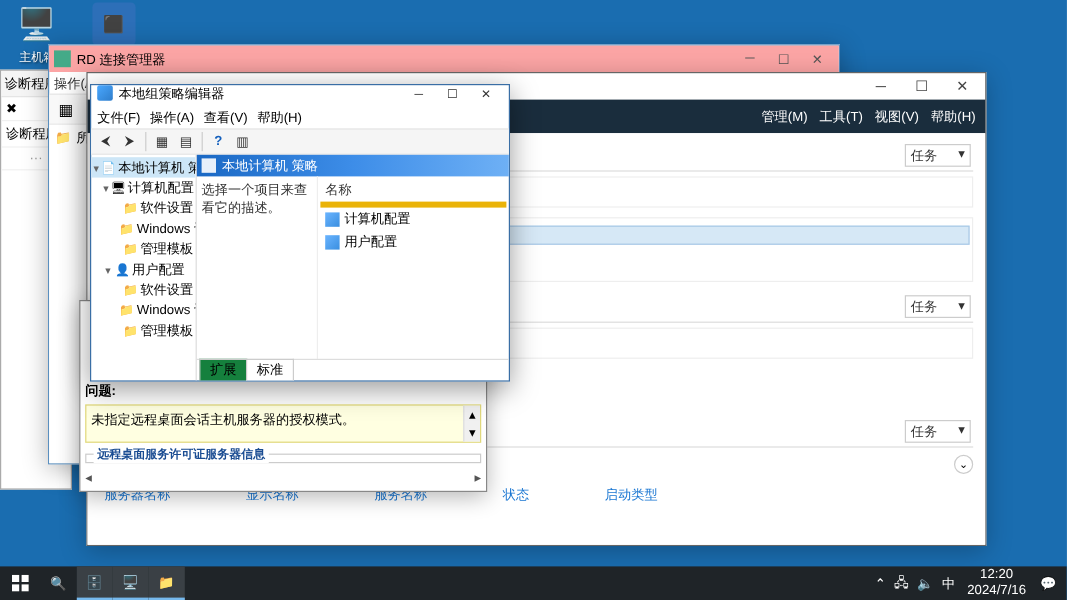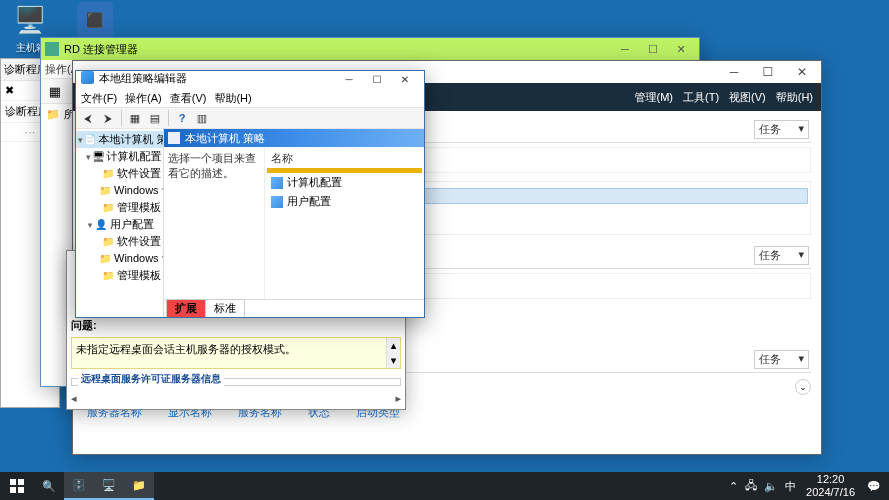--- a/index.html
+++ b/index.html
@@ -7,21 +7,21 @@
 .desktop{position:absolute;inset:0;background:#1a6db0}
 .desktop-icon{position:absolute;width:50px;text-align:center;color:#fff;cursor:pointer}
 .desktop-icon .ico{width:36px;height:36px;margin:0 auto 3px;display:flex;align-items:center;justify-content:center;font-size:26px}
 .desktop-icon .lbl{font-size:10px;text-shadow:1px 1px 2px rgba(0,0,0,.7);word-break:break-all}
 
 .diag{position:absolute;left:0;top:58px;width:60px;height:350px;background:#fff;border:1px solid #aaa;font-size:10px;overflow:hidden}
 .diag .hdr{background:#f5f5f5;padding:3px;border-bottom:1px solid #e5e5e5}
 .diag .row{padding:3px 4px;white-space:nowrap;border-bottom:1px solid #f0f0f0}
 
 .rdcm{position:absolute;left:40px;top:37px;width:660px;height:350px;background:#fff;border:1px solid #5a8fbf;box-shadow:0 4px 20px rgba(0,0,0,.3)}
-.rdcm .titlebar{height:22px;background:#bef264;display:flex;align-items:center;padding:0 4px;border-bottom:0}
+.rdcm .titlebar{height:22px;background:#fca5a5;display:flex;align-items:center;padding:0 4px;border-bottom:0}
 .rdcm .titlebar .ticon{width:14px;height:14px;background:#4a8;margin-right:5px}
 .rdcm .titlebar .ttxt{flex:1;font-size:11px;color:#000}
 .rdcm .titlebar .wbtn{width:28px;height:18px;display:flex;align-items:center;justify-content:center;font-size:11px;color:#555}
 .rdcm .menubar{height:18px;padding:0 4px;display:flex;gap:8px;align-items:center;font-size:11px;color:#333}
 .rdcm .toolbar{height:26px;background:#f8f8f8;border-top:1px solid #e5e5e5;border-bottom:1px solid #e5e5e5;display:flex;align-items:center;padding:0 4px;gap:3px}
 .rdcm .tbtn{width:20px;height:20px;border:1px solid transparent;display:flex;align-items:center;justify-content:center;font-size:13px}
 .rdcm .body{display:flex;height:calc(100% - 66px)}
 .rdcm .tree{width:85px;border-right:1px solid #ddd;background:#fff;font-size:11px}
 .rdcm .tree .node{padding:3px 5px;display:flex;align-items:center;gap:4px}
 .rdcm .main{flex:1;background:#f5f5f5;position:relative}
@@ -33,21 +33,21 @@
 .srvmgr .darkbar{height:28px;background:#1a2d3d;color:#fff;display:flex;align-items:center;justify-content:flex-end;padding:0 8px;gap:10px;font-size:11px}
 .srvmgr .darkbar span{cursor:pointer}
 .srvmgr .content{padding:6px 10px;height:calc(100% - 50px);overflow:hidden;background:#fff}
 .srvmgr .sect{margin-bottom:8px}
 .srvmgr .secthdr{display:flex;align-items:center;justify-content:space-between;border-bottom:1px solid #ddd;padding:3px 2px;font-size:11px;color:#333}
 .srvmgr .tsk{width:55px;border:1px solid #ccc;font-size:11px;padding:1px 4px;display:flex;justify-content:space-between;background:#fff}
 .srvmgr .sectbody{min-height:24px;padding:4px 2px;background:#fff;border:1px solid #eee;margin-top:4px}
 .srvmgr .hlrow{background:#d6e8f6;border:1px solid #a8c9e6;height:16px;margin:2px 0}
 .srvmgr .search{display:flex;align-items:center;gap:8px;margin:5px 0 6px}
 .srvmgr .search .sbox{flex:0 0 180px;height:18px;border:1px solid #ccc;padding:0 4px;display:flex;align-items:center;color:#999;font-style:italic;justify-content:space-between}
-.srvmgr .cols{display:flex;gap:26px;color:#1976d2;font-size:11px;padding:3px 4px}
+.srvmgr .cols{display:flex;gap:63px;color:#1976d2;font-size:11px;padding:3px 4px}
 .srvmgr .chev{width:16px;height:16px;border:1px solid #ccc;border-radius:50%;display:inline-flex;align-items:center;justify-content:center;font-size:9px}
 
 .gpe{position:absolute;left:75px;top:70px;width:350px;height:248px;background:#fff;border:1px solid #3a6ea5;box-shadow:0 6px 22px rgba(0,0,0,.4)}
 .gpe .titlebar{height:20px;display:flex;align-items:flex-start;padding:0 5px}
 .gpe .titlebar .ticon{width:13px;height:13px;background:linear-gradient(135deg,#4aa8ff,#2e7dcb);margin-right:5px;border-radius:2px}
 .gpe .titlebar .ttxt{flex:1;font-size:11px;color:#000}
 .gpe .titlebar .wbtn{width:28px;height:16px;display:flex;align-items:center;justify-content:center;font-size:10px;color:#333}
 .gpe .menubar{height:16px;display:flex;align-items:flex-start;gap:8px;padding:0 5px;font-size:11px;color:#000}
 .gpe .toolbar{height:22px;border-top:1px solid #e5e5e5;border-bottom:1px solid #e5e5e5;background:#f5f5f5;display:flex;align-items:center;padding:0 3px;gap:2px}
 .gpe .tbtn{width:18px;height:18px;border:1px solid transparent;display:flex;align-items:center;justify-content:center;font-size:11px;color:#333}
@@ -65,21 +65,21 @@
 .gpe .rhdr{height:18px;background:linear-gradient(90deg,#1a68c4,#3d8de8,#6eb0f5);color:#fff;display:flex;align-items:center;gap:5px;padding:0 4px;font-size:11px}
 .gpe .rhdr .rico{width:12px;height:12px;background:#fff;opacity:.9}
 .gpe .rbody{flex:1;display:flex;font-size:11px}
 .gpe .rleft{width:100px;padding:4px;color:#333}
 .gpe .rright{flex:1;border-left:1px solid #eee;padding:2px}
 .gpe .rright .col{color:#333;padding:2px 4px;border-bottom:5px solid #eab308}
 .gpe .rright .item{padding:2px 4px;display:flex;align-items:center;gap:4px}
 .gpe .rright .iico{width:12px;height:12px;background:linear-gradient(135deg,#6ab4ff,#3a8fe0);display:inline-block}
 .gpe .tabs{height:18px;border-top:1px solid #ddd;display:flex;align-items:flex-end;padding:0 2px}
 .gpe .tabs .tab{border:1px solid #ccc;border-bottom:none;padding:1px 8px;font-size:11px;margin-right:-1px;background:#fff}
-.gpe .tabs .tab.act{background:#ef4444;font-weight:700}
+.gpe .tabs .tab.act{background:#15803d;font-weight:400}
 
 .propdlg{position:absolute;left:66px;top:250px;width:340px;height:160px;background:#fff;border:1px solid #888;box-shadow:0 4px 18px rgba(0,0,0,.3)}
 .propdlg .inner{padding:4px;height:100%;display:flex;flex-direction:column;gap:4px}
 .propdlg .row{font-size:11px}
 .propdlg .grp{border:1px solid #ccc;padding:3px;position:relative;margin-top:5px}
 .propdlg .grp .leg{position:absolute;top:-7px;left:6px;background:#fff;padding:0 3px;font-size:10px;font-weight:700;color:#1a4c92}
 .propdlg .yl{background:#ffffe1;border:1px solid #e0d87c;padding:4px;font-size:11px;min-height:32px;position:relative}
 .propdlg .yl .sbar{position:absolute;right:0;top:0;bottom:0;width:14px;background:#f0f0f0;border-left:1px solid #ddd;display:flex;flex-direction:column;justify-content:space-between;align-items:center;font-size:8px;padding:1px 0}
 .propdlg .ft{display:flex;justify-content:space-between;align-items:center;font-size:10px;color:#555;padding-top:2px}
 

